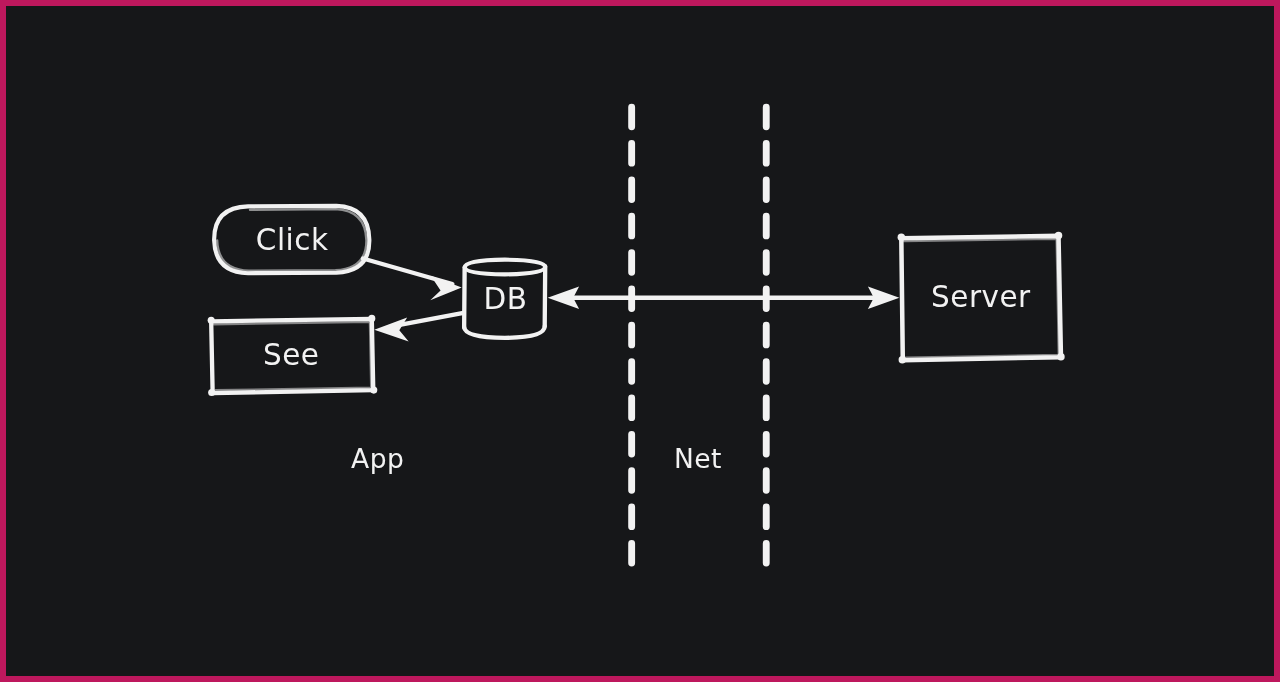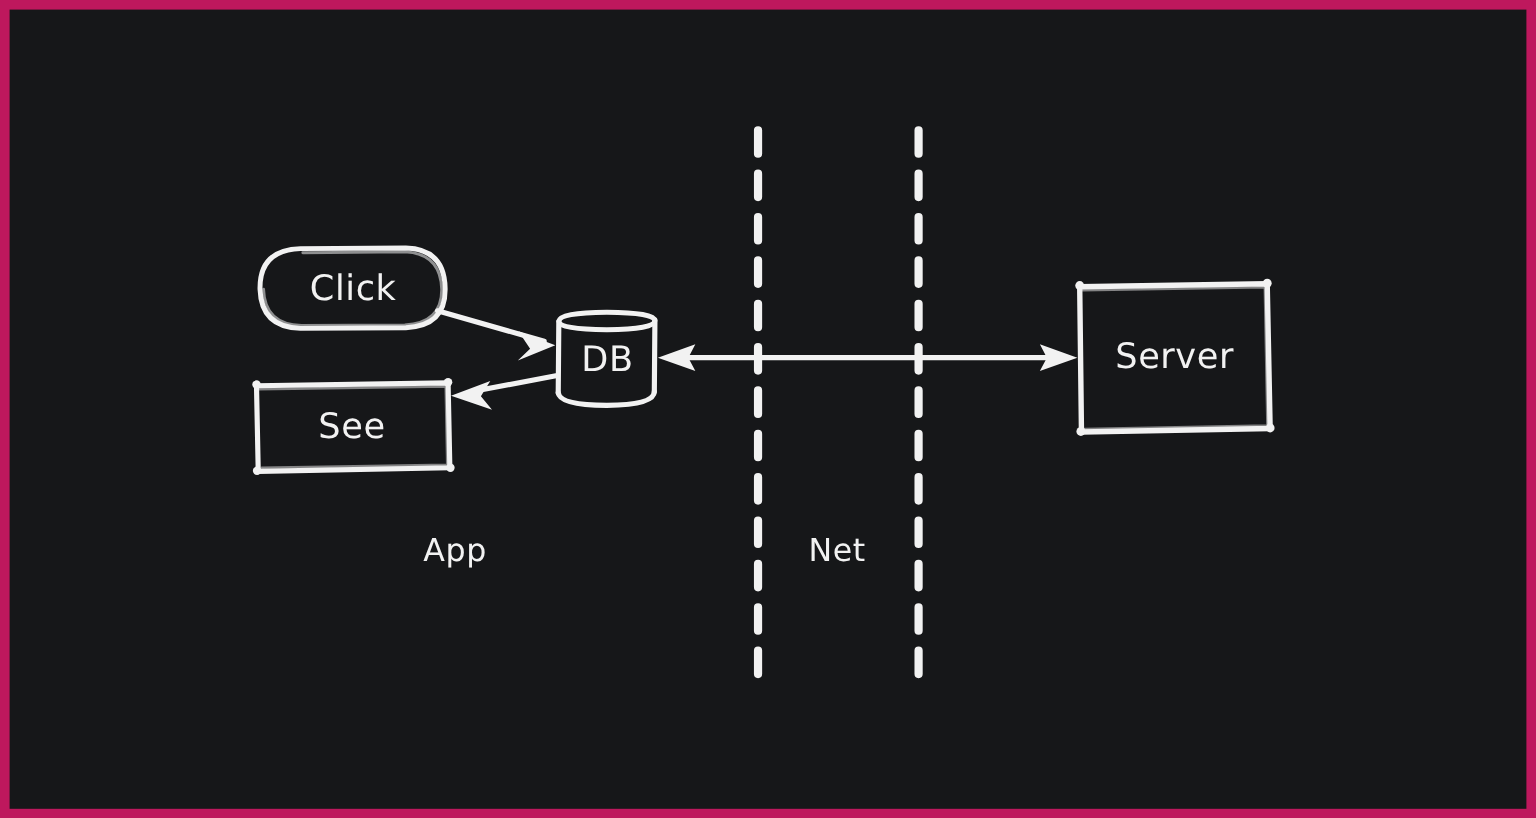--- a/index.html
+++ b/index.html
@@ -11,21 +11,21 @@
     width: 1280px;
     height: 682px;
     overflow: hidden;
     font-family: "DejaVu Sans", sans-serif;
   }
   #app-frame {
     position: relative;
     width: 1280px;
     height: 682px;
     box-sizing: border-box;
-    border: 8px solid #be185d;
+    border: 6px solid #be185d;
     background: #161719;
   }
   #diagram-canvas {
     position: absolute;
     inset: 0;
     width: 100%;
     height: 100%;
     display: block;
   }
   .dgm-label {

